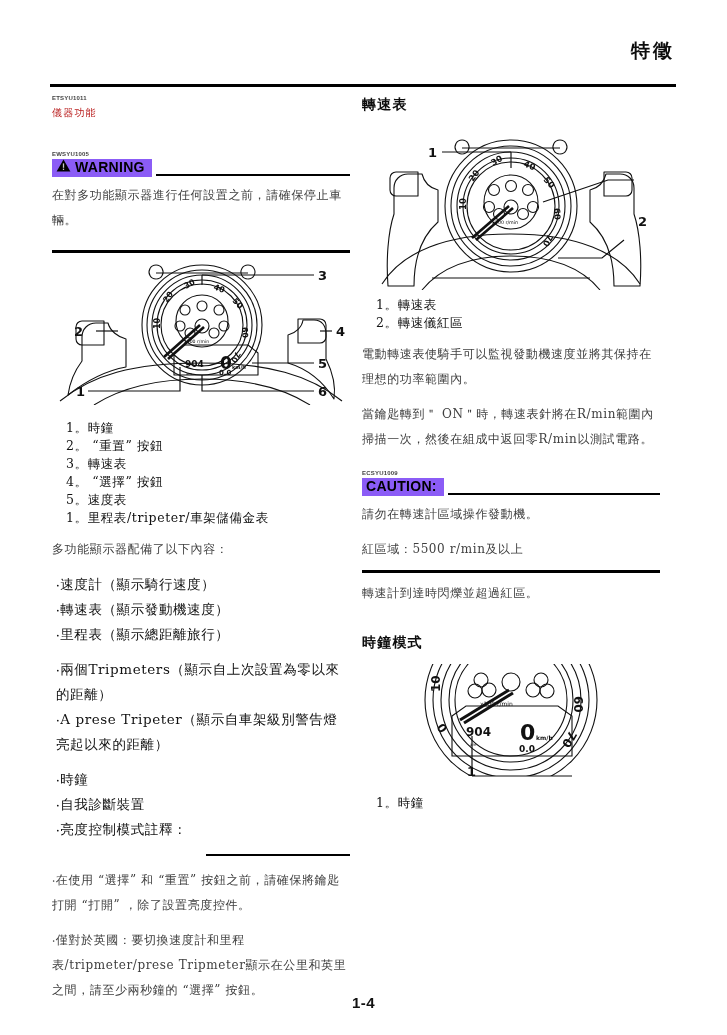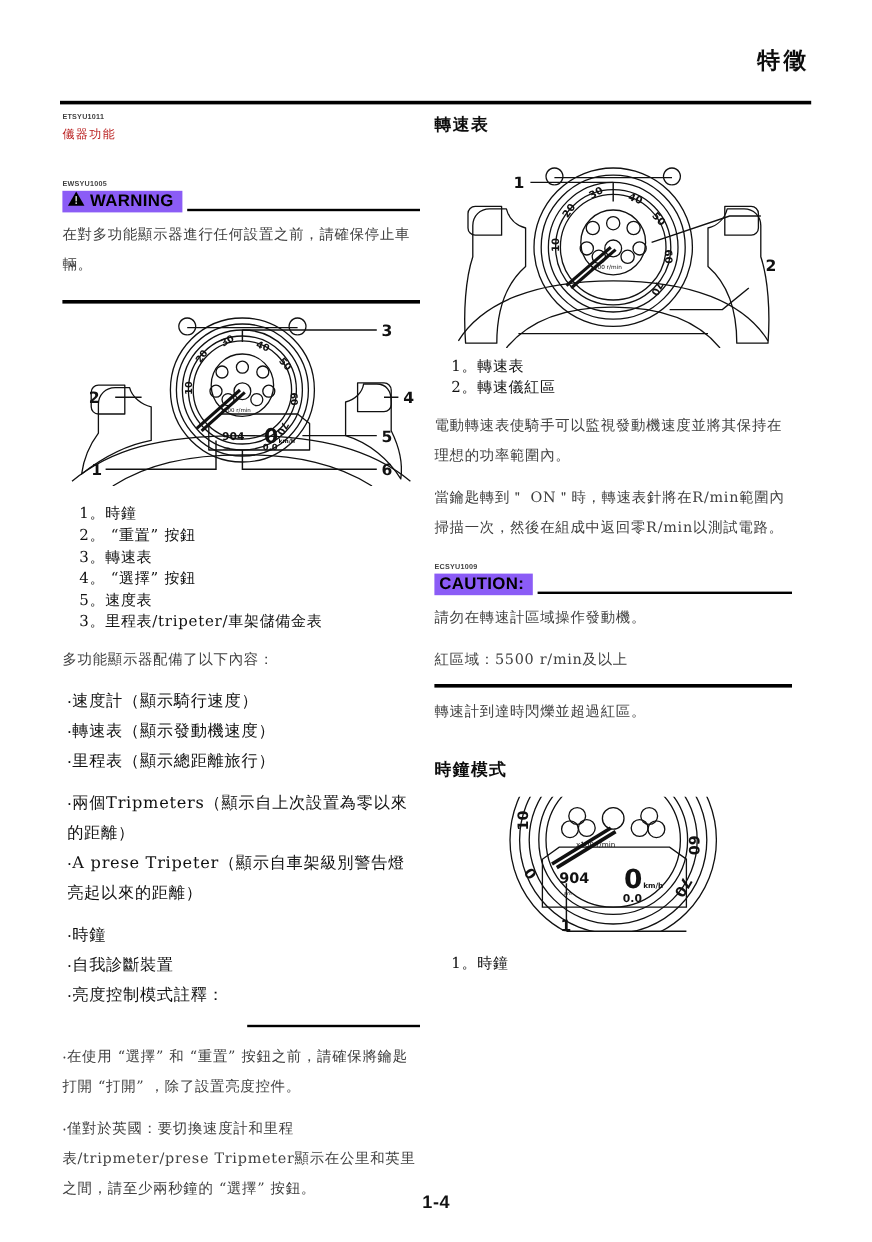--- a/index.html
+++ b/index.html
@@ -294,21 +294,21 @@
     </div>
 
     <div style="height:14px"></div>
 
     <ul class="list">
       <li>1。時鐘</li>
       <li>2。 “重置” 按鈕</li>
       <li>3。轉速表</li>
       <li>4。 “選擇” 按鈕</li>
       <li>5。速度表</li>
-      <li>3。里程表/tripeter/車架儲備金表</li>
+      <li>1。里程表/tripeter/車架儲備金表</li>
     </ul>
 
     <div class="gap-s"></div>
 
     <p class="body">多功能顯示器配備了以下內容：</p>
 
     <div class="gap-s"></div>
 
     <ul class="list bullets">
       <li>‧速度計（顯示騎行速度）</li>

